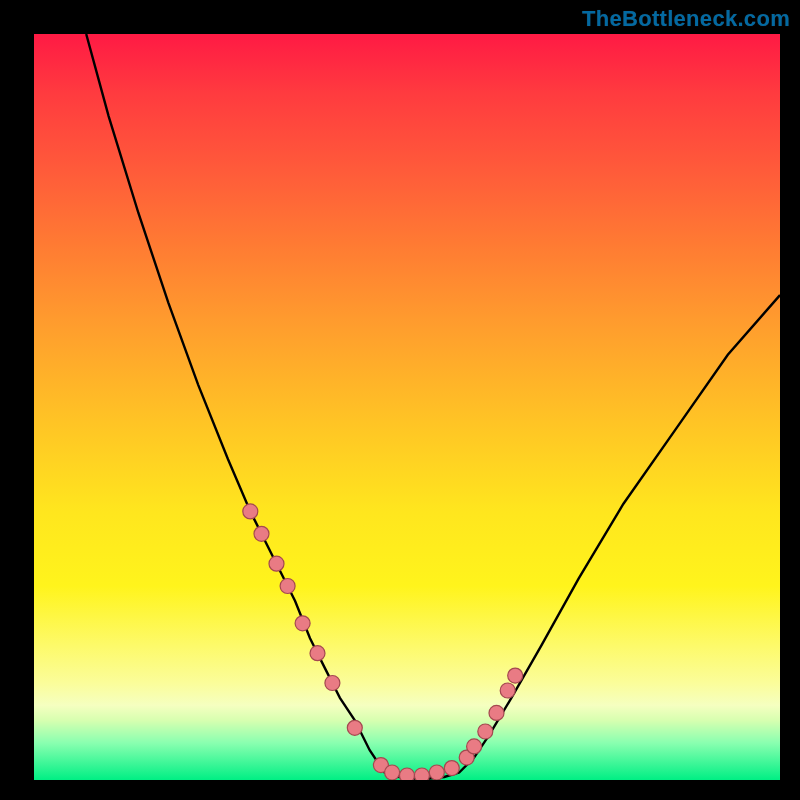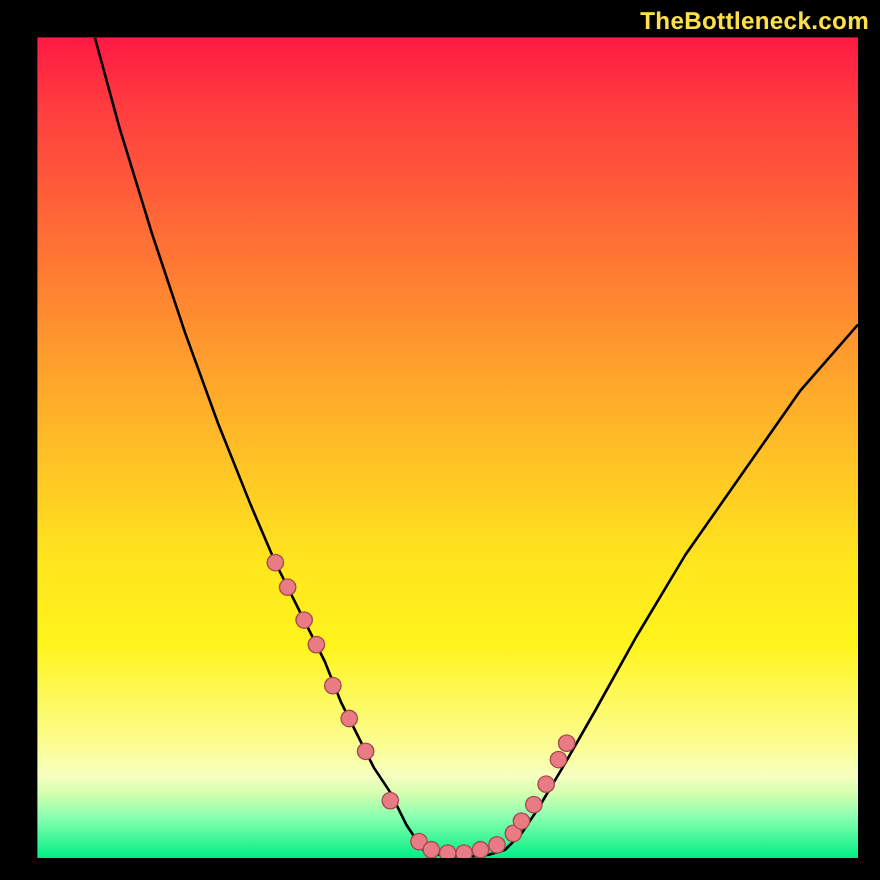--- a/index.html
+++ b/index.html
@@ -38,21 +38,21 @@
       #f5ffc0 90%,
       #d7ffb0 92%,
       #8affb0 95%,
       #00ef84 100%
     );
   }
   .watermark {
     position: absolute;
     top: 6px;
     right: 10px;
-    color: #fde047;
+    color: #0369a1;
     font-size: 22px;
     font-weight: 600;
     letter-spacing: 0.3px;
     text-shadow: 0 0 1px rgba(255,255,255,0.15);
     user-select: none;
   }
   svg {
     position: absolute;
     left: 0; top: 0;
   }

